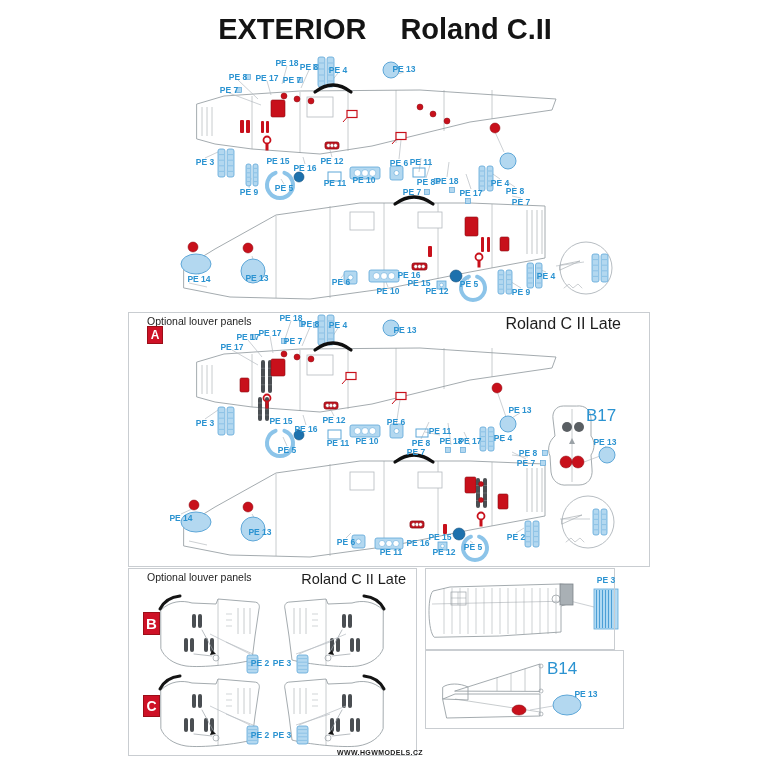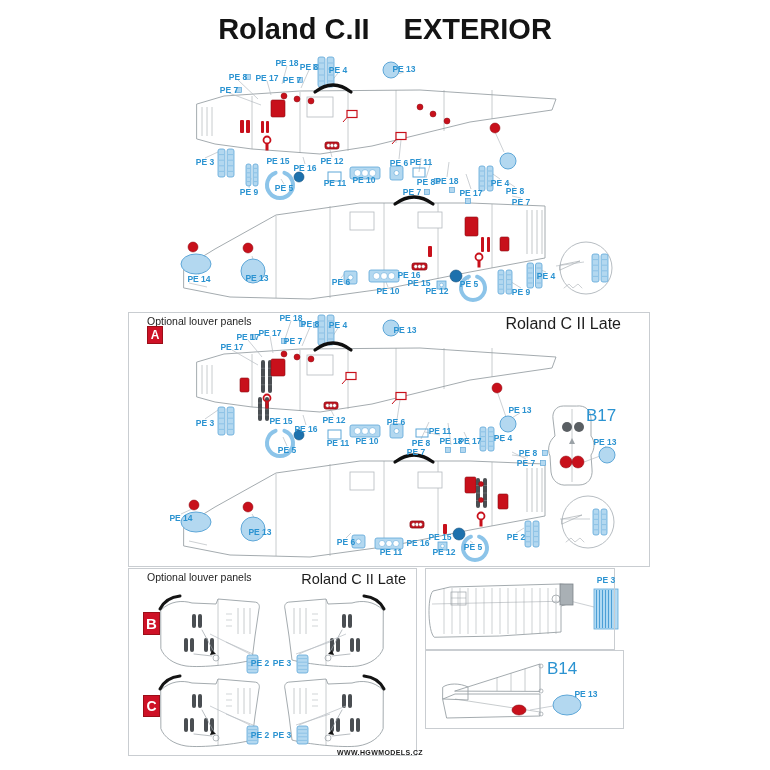--- a/index.html
+++ b/index.html
@@ -875,22 +875,22 @@
         <g>
           <ellipse cx="519" cy="710" rx="7" ry="5" fill="#c8101b" stroke="#8c0a12" stroke-width="0.6"></ellipse>
         </g>
         <g>
           <ellipse cx="567" cy="705" rx="14" ry="10" fill="#b3d8f0" stroke="#5ea7d8" stroke-width="1"></ellipse>
         </g>
       </g>
     </svg>
 
   <div id="hdr">
+    <span>EXTERIOR</span>
     <span>Roland C.II</span>
-    <span>EXTERIOR</span>
   </div>
 
 
   <div class="panel" id="p2">
     <div class="note">Optional louver panels</div>
     <div class="badge" id="badge-a">A</div>
     <div class="ptitle">Roland C II Late</div>
   </div>
 
   <div class="panel" id="p3">

